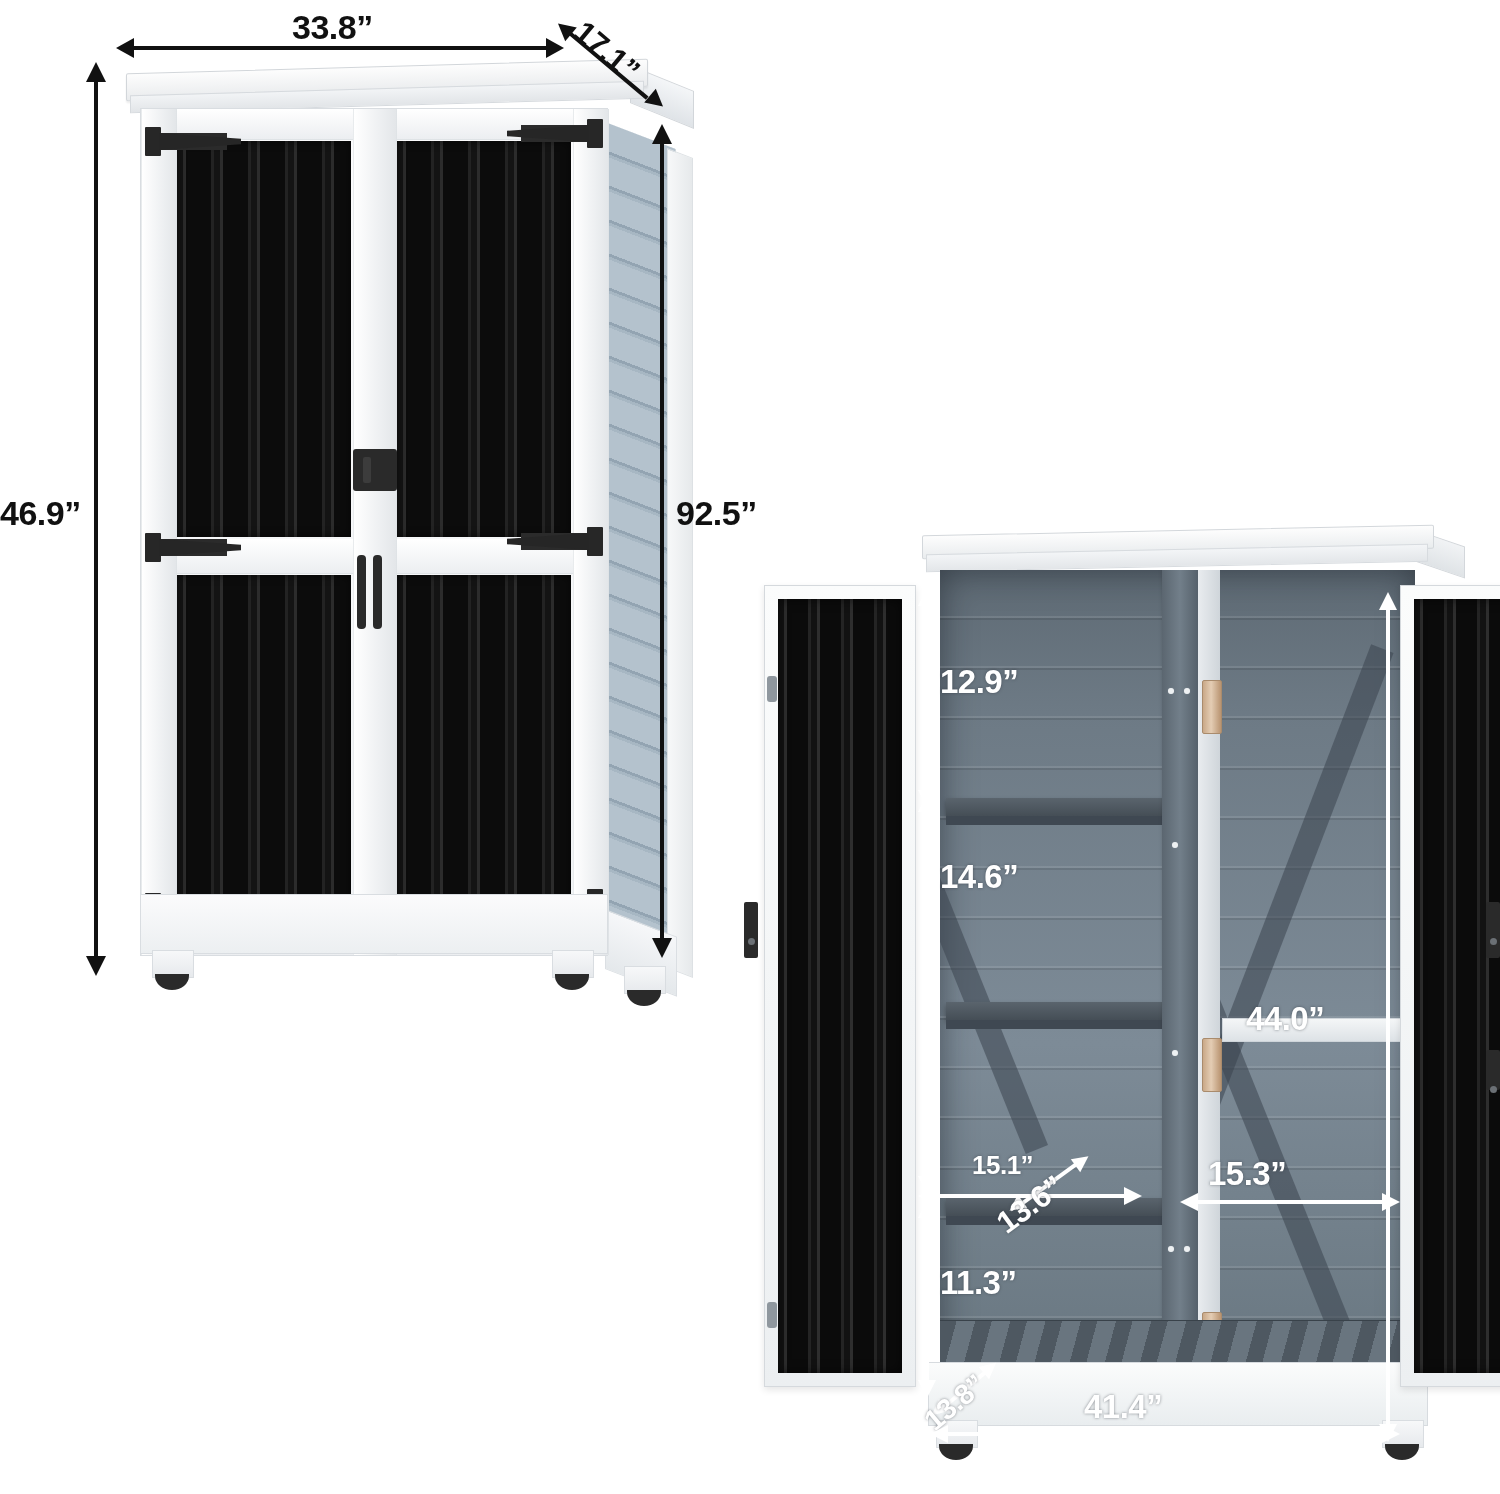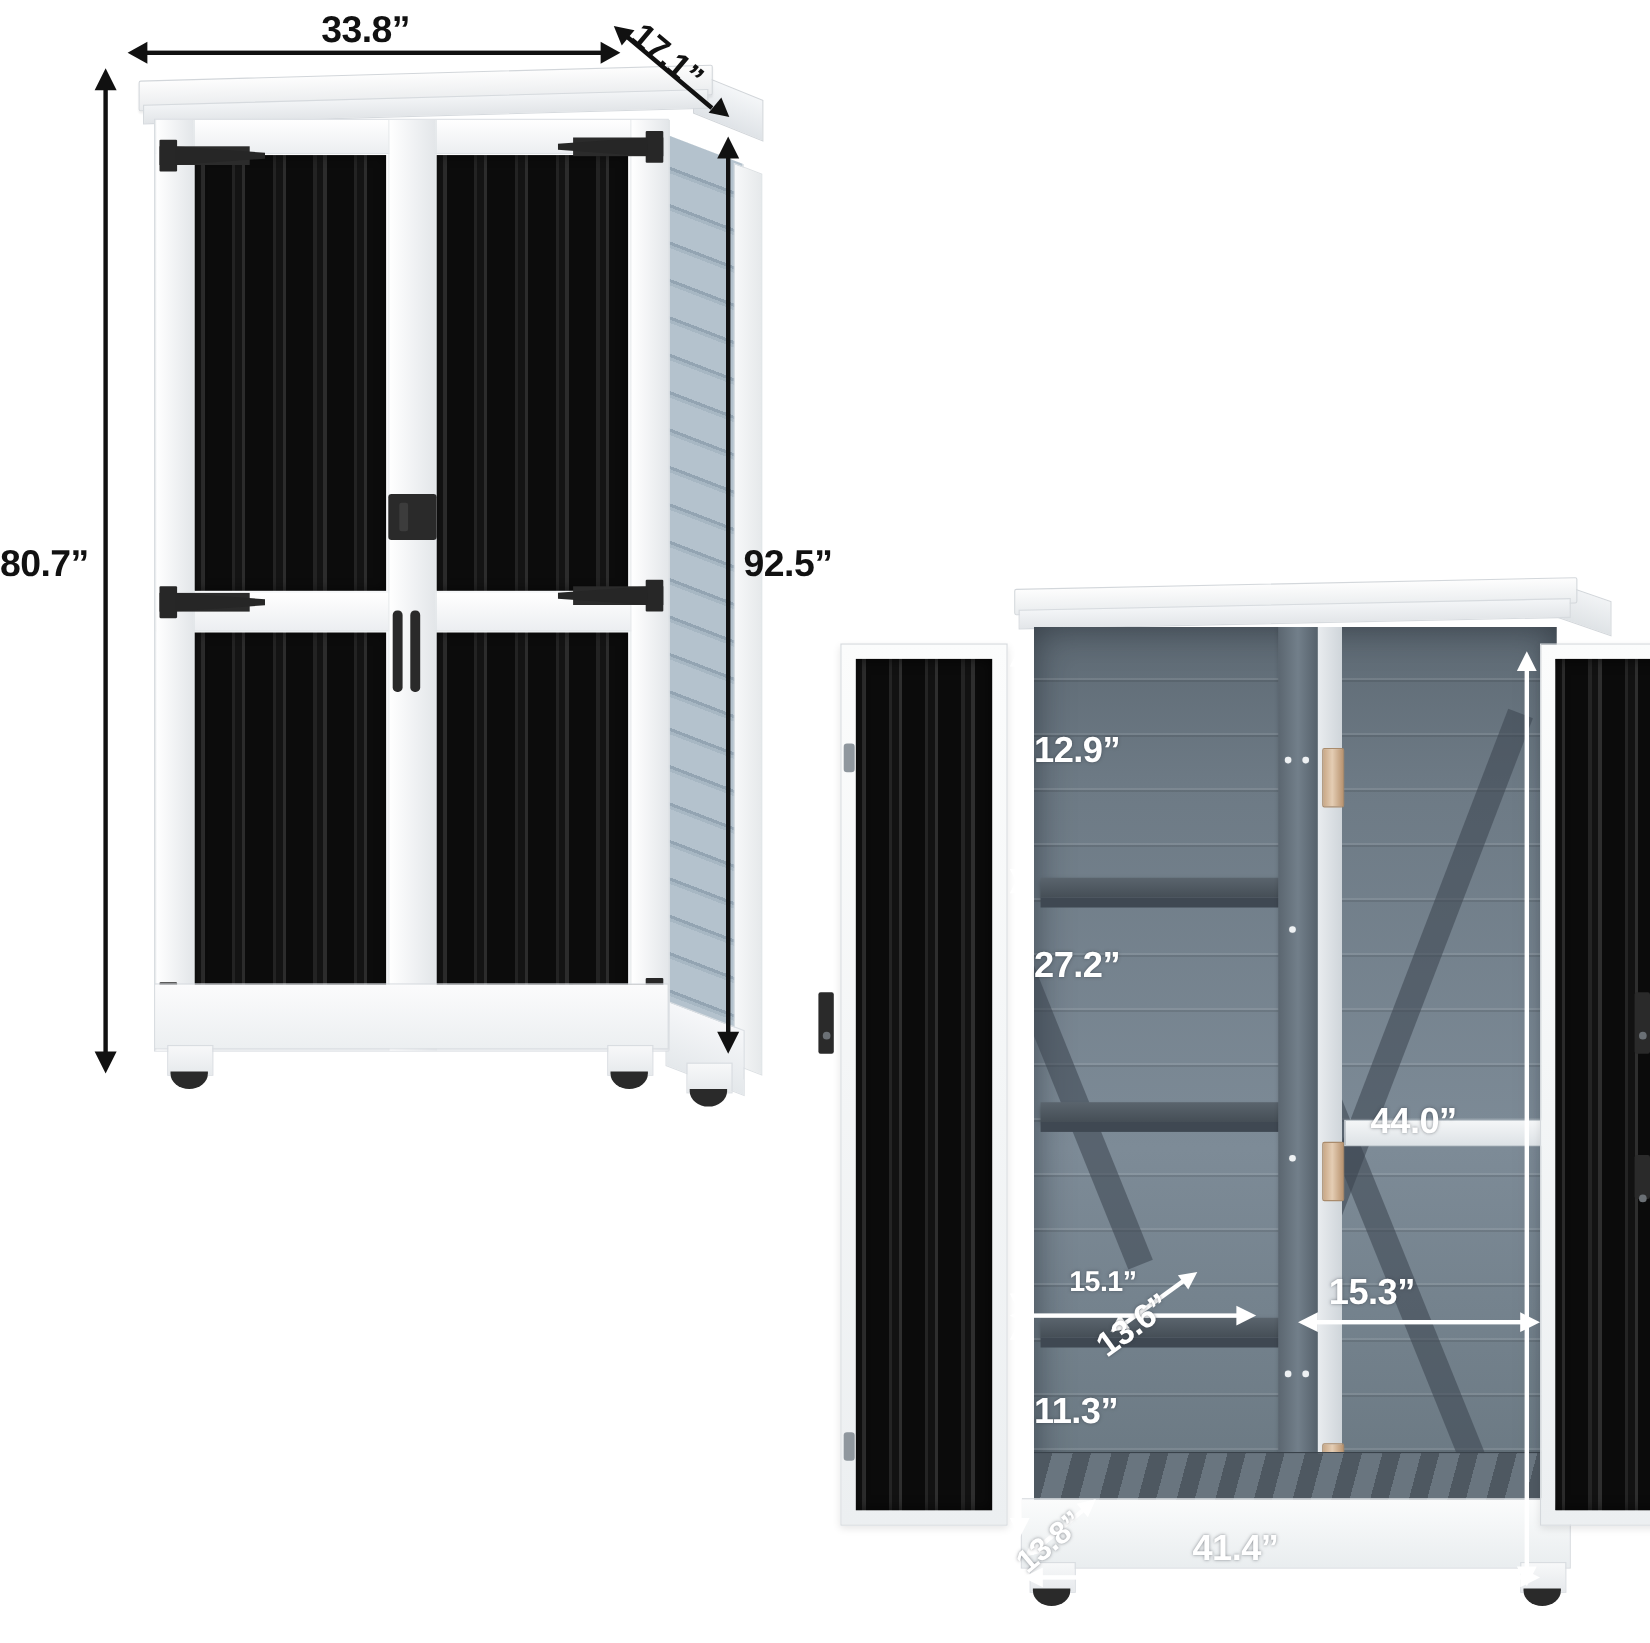--- a/index.html
+++ b/index.html
@@ -296,21 +296,21 @@
   <div class="dim" style="left:292px;top:8px;font-size:34px;">33.8”</div>
 
   <div class="arrB" style="left:566px;top:28px;width:106px;height:4px;transform:rotate(40deg);transform-origin:left center;"></div>
   <div class="ahB" style="left:556px;top:20px;border-top:9px solid transparent;border-bottom:9px solid transparent;border-right:17px solid #111;transform:rotate(40deg);"></div>
   <div class="ahB" style="left:648px;top:92px;border-top:9px solid transparent;border-bottom:9px solid transparent;border-left:17px solid #111;transform:rotate(40deg);"></div>
   <div class="dim" style="left:590px;top:14px;font-size:31px;transform:rotate(40deg);transform-origin:left top;">17.1”</div>
 
   <div class="arrB" style="left:94px;top:80px;width:4px;height:880px;"></div>
   <div class="ahB" style="left:86px;top:62px;border-left:10px solid transparent;border-right:10px solid transparent;border-bottom:20px solid #111;"></div>
   <div class="ahB" style="left:86px;top:956px;border-left:10px solid transparent;border-right:10px solid transparent;border-top:20px solid #111;"></div>
-  <div class="dim" style="left:0px;top:494px;font-size:34px;">80.7”</div>
+  <div class="dim" style="left:0px;top:494px;font-size:34px;">46.9”</div>
 
   <div class="arrB" style="left:660px;top:142px;width:4px;height:800px;"></div>
   <div class="ahB" style="left:652px;top:124px;border-left:10px solid transparent;border-right:10px solid transparent;border-bottom:20px solid #111;"></div>
   <div class="ahB" style="left:652px;top:938px;border-left:10px solid transparent;border-right:10px solid transparent;border-top:20px solid #111;"></div>
   <div class="dim" style="left:676px;top:494px;font-size:34px;">92.5”</div>
 
   <div id="cab2">
 
     <div class="c2roofside"></div>
     <div class="c2roof"></div>
@@ -370,21 +370,21 @@
   </div>
 
   <div class="arrW" style="left:925px;top:604px;width:4px;height:190px;"></div>
   <div class="ahW" style="left:918px;top:588px;border-left:9px solid transparent;border-right:9px solid transparent;border-bottom:18px solid #fff;"></div>
   <div class="ahW" style="left:918px;top:790px;border-left:9px solid transparent;border-right:9px solid transparent;border-top:18px solid #fff;"></div>
   <div class="dim dim-w" style="left:940px;top:663px;font-size:33px;">12.9”</div>
 
   <div class="arrW" style="left:925px;top:810px;width:4px;height:370px;"></div>
   <div class="ahW" style="left:918px;top:794px;border-left:9px solid transparent;border-right:9px solid transparent;border-bottom:18px solid #fff;"></div>
   <div class="ahW" style="left:918px;top:1176px;border-left:9px solid transparent;border-right:9px solid transparent;border-top:18px solid #fff;"></div>
-  <div class="dim dim-w" style="left:940px;top:858px;font-size:33px;">27.2”</div>
+  <div class="dim dim-w" style="left:940px;top:858px;font-size:33px;">14.6”</div>
 
   <div class="arrW" style="left:934px;top:1194px;width:192px;height:4px;"></div>
   <div class="ahW" style="left:918px;top:1187px;border-top:9px solid transparent;border-bottom:9px solid transparent;border-right:18px solid #fff;"></div>
   <div class="ahW" style="left:1124px;top:1187px;border-top:9px solid transparent;border-bottom:9px solid transparent;border-left:18px solid #fff;"></div>
   <div class="dim dim-w" style="left:972px;top:1150px;font-size:26px;">15.1”</div>
 
   <div class="arrW" style="left:1016px;top:1206px;width:78px;height:4px;transform:rotate(-36deg);transform-origin:left center;"></div>
   <div class="ahW" style="left:1008px;top:1198px;border-top:8px solid transparent;border-bottom:8px solid transparent;border-right:16px solid #fff;transform:rotate(-36deg);"></div>
   <div class="ahW" style="left:1074px;top:1153px;border-top:8px solid transparent;border-bottom:8px solid transparent;border-left:16px solid #fff;transform:rotate(-36deg);"></div>
   <div class="dim dim-w" style="left:990px;top:1212px;font-size:31px;transform:rotate(-36deg);transform-origin:left top;">13.6”</div>

